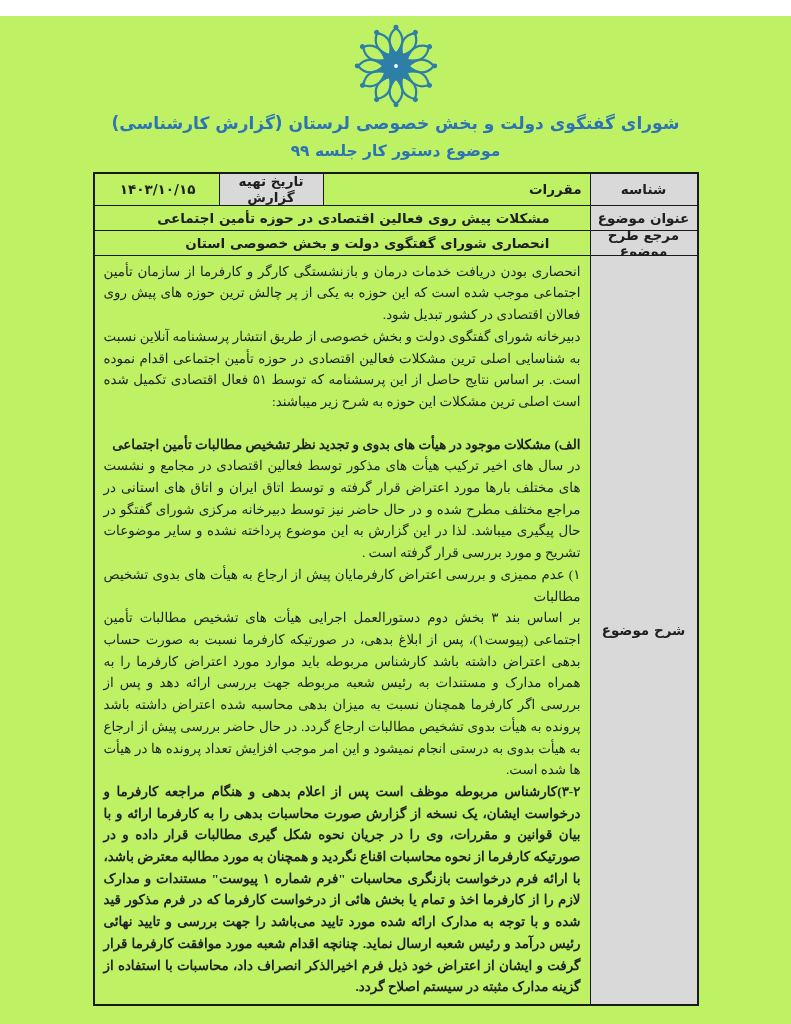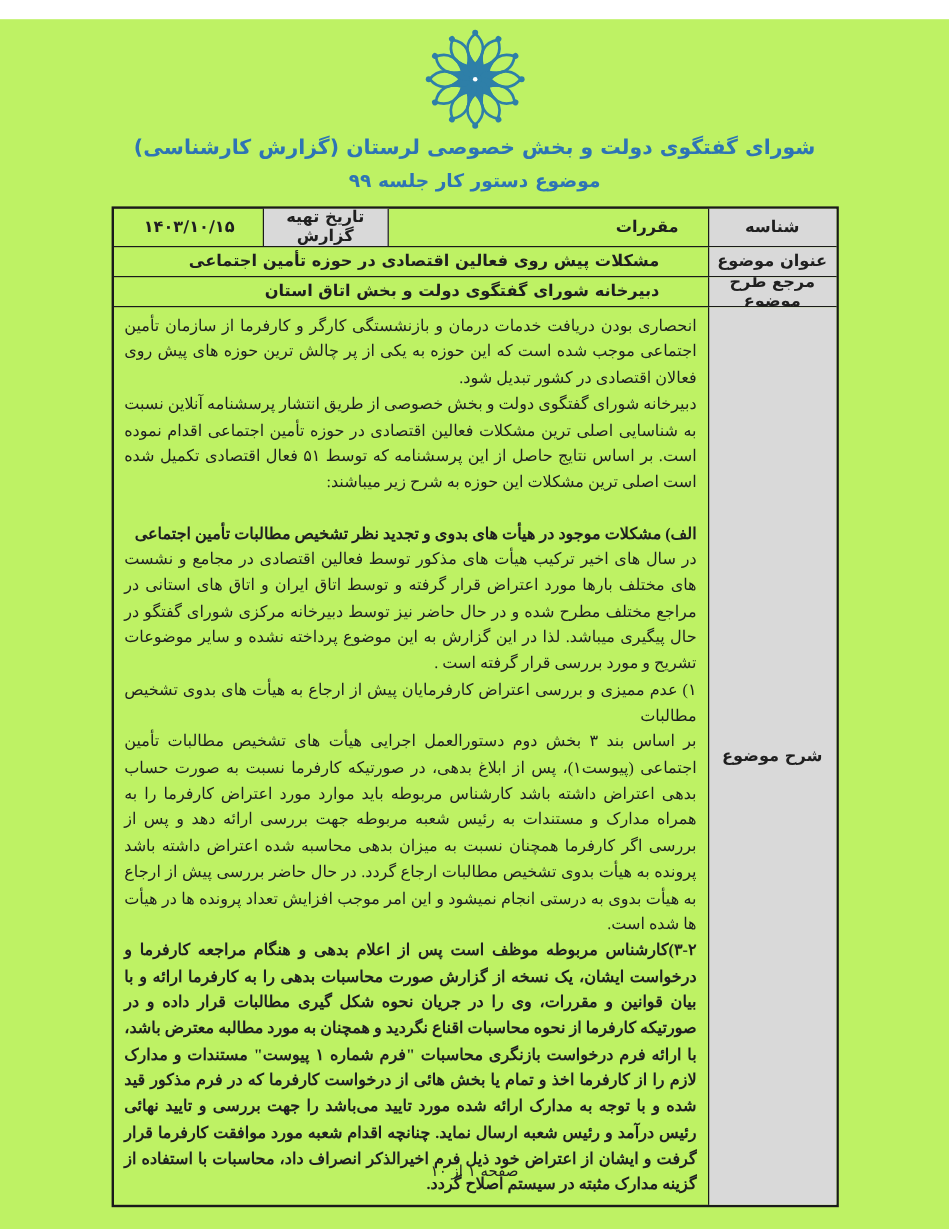--- a/index.html
+++ b/index.html
@@ -39,21 +39,21 @@
   .cell {
     display: flex; align-items: center;
     font-size: 13.5px; font-weight: bold;
     overflow: hidden;
   }
   .cell + .cell { border-inline-start: 1px solid #1a1a1a; }
   .cell-label {
     background: #d9d9d9;
     justify-content: center; text-align: center;
   }
-  .cell-value-start { justify-content: flex-start; padding-right: 24px; }
+  .cell-value-start { justify-content: flex-start; padding-right: 8px; }
   .cell-value-indent { justify-content: flex-start; padding-right: 40px; }
   .cell-date { justify-content: flex-start; padding-right: 23px; }
   .desc-cell {
     display: block;
     padding: 5px 9px 6px 9px;
     font-weight: normal;
   }
   .para {
     font-size: 13.4px;
     line-height: 21.7px;
@@ -133,33 +133,32 @@
       <div class="cell cell-date">۱۴۰۳/۱۰/۱۵</div>
     </div>
 
     <div class="tr tr-two">
       <div class="cell cell-label">عنوان موضوع</div>
       <div class="cell cell-value-indent">مشکلات پیش روی فعالین اقتصادی در حوزه تأمین اجتماعی</div>
     </div>
 
     <div class="tr tr-two">
       <div class="cell cell-label">مرجع طرح موضوع</div>
-      <div class="cell cell-value-indent">دبیرخانه شورای گفتگوی دولت و بخش اتاق استان</div>
+      <div class="cell cell-value-indent">انحصاری شورای گفتگوی دولت و بخش خصوصی استان</div>
     </div>
 
     <div class="tr tr-desc">
       <div class="cell cell-label">شرح موضوع</div>
       <div class="cell desc-cell">
           <p class="para normal">انحصاری بودن دریافت خدمات درمان و بازنشستگی کارگر و کارفرما از سازمان تأمین اجتماعی موجب شده است که این حوزه به یکی از پر چالش ترین حوزه های پیش روی فعالان اقتصادی در کشور تبدیل شود.</p>
           <p class="para normal">دبیرخانه شورای گفتگوی دولت و بخش خصوصی از طریق انتشار پرسشنامه آنلاین نسبت به شناسایی اصلی ترین مشکلات فعالین اقتصادی در حوزه تأمین اجتماعی اقدام نموده است. بر اساس نتایج حاصل از این پرسشنامه که توسط ۵۱ فعال اقتصادی تکمیل شده است اصلی ترین مشکلات این حوزه به شرح زیر میباشند:</p>
           <p class="para heading">الف) مشکلات موجود در هیأت های بدوی و تجدید نظر تشخیص مطالبات تأمین اجتماعی</p>
           <p class="para normal">در سال های اخیر ترکیب هیأت های مذکور توسط فعالین اقتصادی در مجامع و نشست های مختلف بارها مورد اعتراض قرار گرفته و توسط اتاق ایران و اتاق های استانی در مراجع مختلف مطرح شده و در حال حاضر نیز توسط دبیرخانه مرکزی شورای گفتگو در حال پیگیری میباشد. لذا در این گزارش به این موضوع پرداخته نشده و سایر موضوعات تشریح و مورد بررسی قرار گرفته است .</p>
           <p class="para normal">۱) عدم ممیزی و بررسی اعتراض کارفرمایان پیش از ارجاع به هیأت های بدوی تشخیص مطالبات</p>
           <p class="para normal">بر اساس بند ۳ بخش دوم دستورالعمل اجرایی هیأت های تشخیص مطالبات تأمین اجتماعی (پیوست۱)، پس از ابلاغ بدهی، در صورتیکه کارفرما نسبت به صورت حساب بدهی اعتراض داشته باشد کارشناس مربوطه باید موارد مورد اعتراض کارفرما را به همراه مدارک و مستندات به رئیس شعبه مربوطه جهت بررسی ارائه دهد و پس از بررسی اگر کارفرما همچنان نسبت به میزان بدهی محاسبه شده اعتراض داشته باشد پرونده به هیأت بدوی تشخیص مطالبات ارجاع گردد. در حال حاضر بررسی پیش از ارجاع به هیأت بدوی به درستی انجام نمیشود و این امر موجب افزایش تعداد پرونده ها در هیأت ها شده است.</p>
           <p class="para bold">۳-۲)کارشناس مربوطه موظف است پس از اعلام بدهی و هنگام مراجعه کارفرما و درخواست ایشان، یک نسخه از گزارش صورت محاسبات بدهی را به کارفرما ارائه و با بیان قوانین و مقررات، وی را در جریان نحوه شکل گیری مطالبات قرار داده و در صورتیکه کارفرما از نحوه محاسبات اقناع نگردید و همچنان به مورد مطالبه معترض باشد، با ارائه فرم درخواست بازنگری محاسبات "فرم شماره ۱ پیوست" مستندات و مدارک لازم را از کارفرما اخذ و تمام یا بخش هائی از درخواست کارفرما که در فرم مذکور قید شده و با توجه به مدارک ارائه شده مورد تایید می‌باشد را جهت بررسی و تایید نهائی رئیس درآمد و رئیس شعبه ارسال نماید. چنانچه اقدام شعبه مورد موافقت کارفرما قرار گرفت و ایشان از اعتراض خود ذیل فرم اخیرالذکر انصراف داد، محاسبات با استفاده از گزینه مدارک مثبته در سیستم اصلاح گردد.</p>
         </div>
     </div>
 
   </div>
 
-  <div class="footer">صفحه ۱ از ۱۰</div>
 
 </div>
 
 </body></html>

